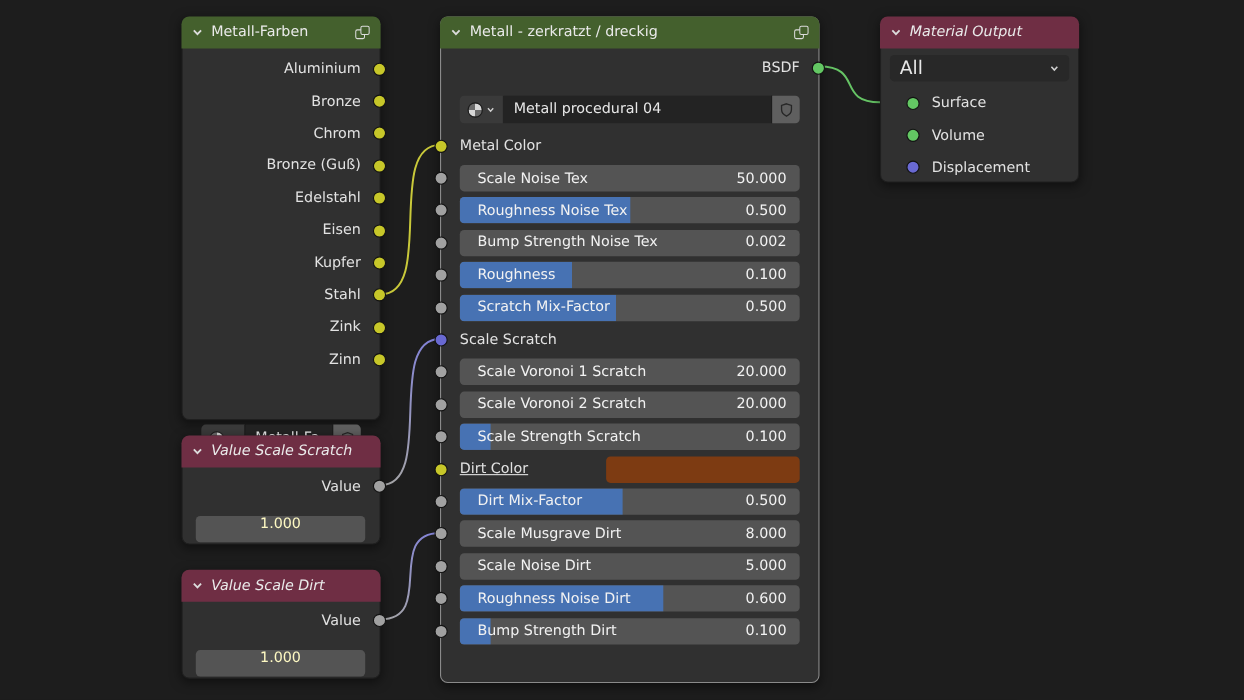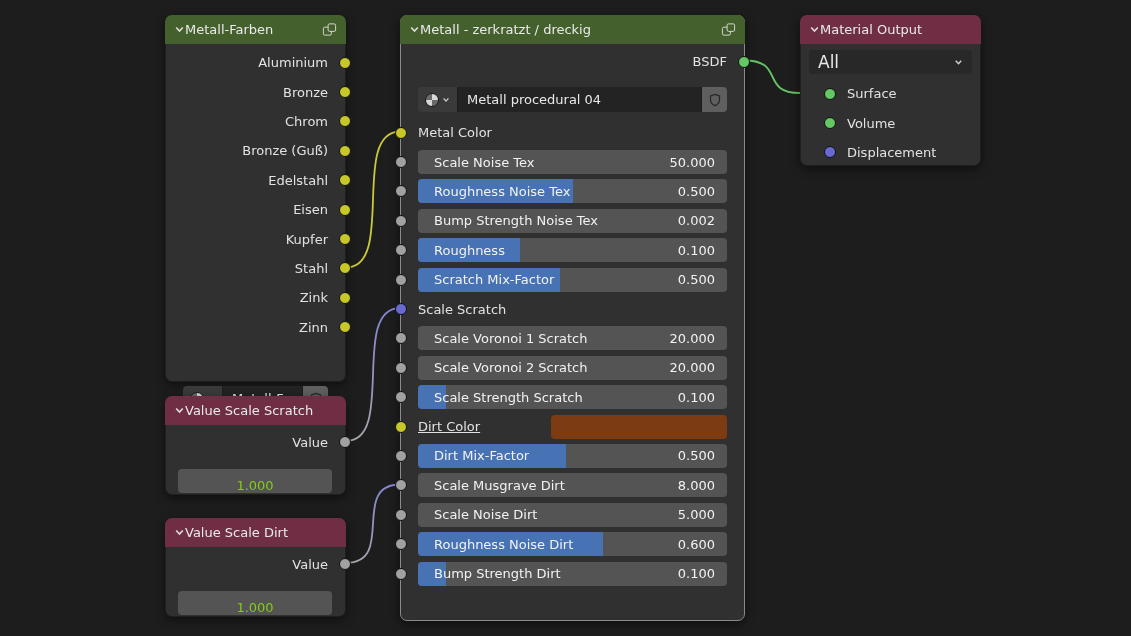--- a/index.html
+++ b/index.html
@@ -19,25 +19,25 @@
     border:1px solid #1f1f1f;
     border-radius:7px;
     box-shadow:0 3px 10px rgba(0,0,0,.5);
     z-index:1;
   }
   .node.active { border-color:#8a8a8a; }
 
   .node-header {
     position:absolute; left:-1px; right:-1px; top:-1px; height:29px;
     border-radius:7px 7px 0 0;
-    display:flex; align-items:center; 
+    display:flex; align-items:center; gap:7px;
     padding:0 9px; font-size:13px; color:#eaeaea; white-space:nowrap;
   }
   .hdr-green { background: var(--header-green, #44602d); }
-  .hdr-red   { background: var(--header-red, #6f2e44); }
+  .hdr-red   { background: var(--header-red, #6f2e44); font-style: italic; }
   .hdr-title { flex:1; overflow:hidden; }
 
   .rows { position:absolute; left:17px; right:17px; }
   .row { position:relative; height:29.4px; display:flex; align-items:center; }
   .row-out { justify-content:flex-end; }
   .row-tall { height:34px; }
 
   .socket {
     position:absolute; top:50%; width:12px; height:12px; margin-top:-6px;
     border-radius:50%; border:1px solid #121212;
@@ -88,22 +88,22 @@
     position:absolute; left:8px; right:8px; height:24px;
     background:#282828; border-radius:4px;
     display:flex; align-items:center; padding:0 9px;
     font-size:17px; color:#e8e8e8;
   }
   .dd-chevron { margin-left:auto; }
 
   .value-field {
     position:absolute; left:12px; right:13px; height:24px;
     background: var(--slider-bg, #545454); border-radius:4px;
-    display:flex; align-items:flex-end; justify-content:center;
-    font-size:13px; color:#84cc16;
+    display:flex; align-items:flex-start; justify-content:center;
+    font-size:13px; color:#fef9c3;
   }
 </style>
 </head>
 <body>
 
 <svg id="wires" width="1131" height="636">
   <defs>
     <linearGradient id="wg-scratch" gradientUnits="userSpaceOnUse" x1="346" y1="441" x2="400" y2="308">
       <stop offset="0" stop-color="#a6a6a6"></stop>
       <stop offset="1" stop-color="#8282d8"></stop>

